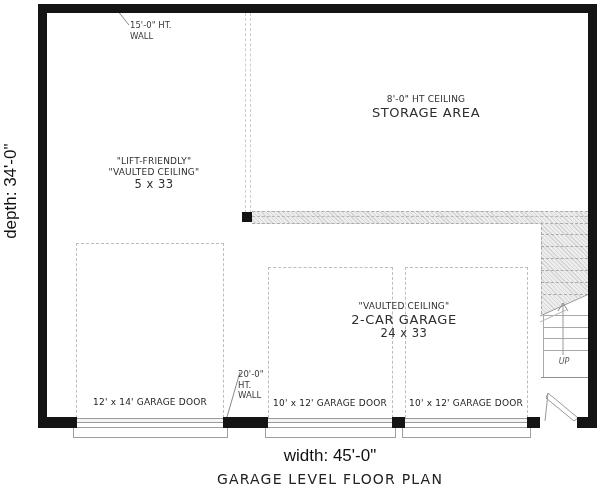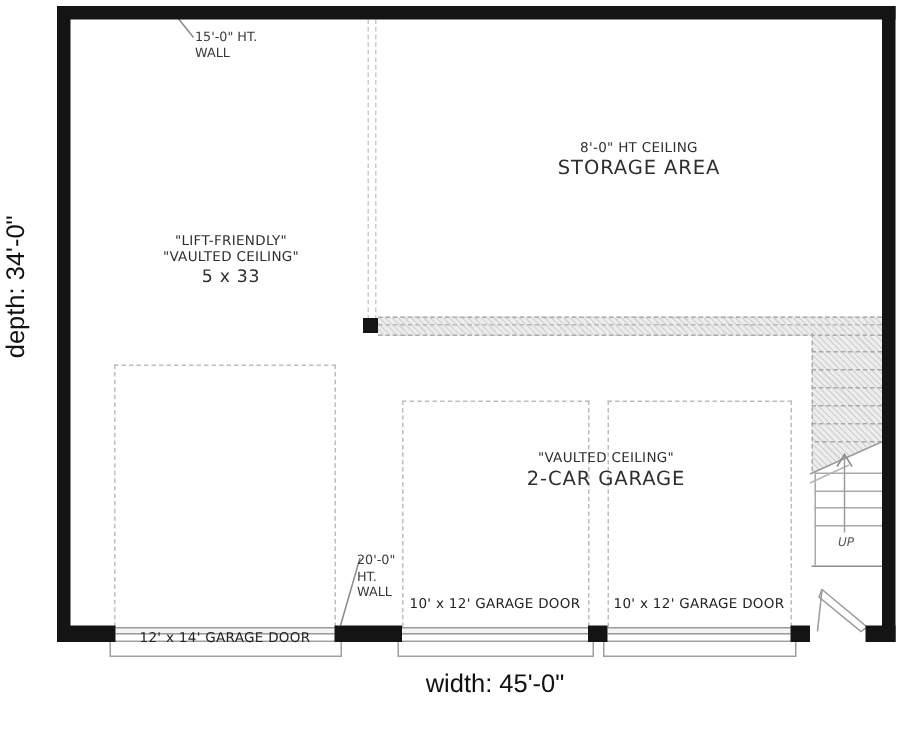--- a/index.html
+++ b/index.html
@@ -94,35 +94,37 @@
   </div>
 
   <div class="abs txt center arch" style="left:351px;top:94px;width:150px;">
     <div class="small-note">8'-0" HT CEILING</div>
     <div class="room-name">STORAGE AREA</div>
   </div>
 
   <div class="abs txt center arch" style="left:329px;top:301px;width:150px;">
     <div class="small-note">"VAULTED CEILING"</div>
     <div class="room-name">2-CAR GARAGE</div>
+    <div class="room-dims">24 x 33</div>
   </div>
 
-  <div class="abs txt center arch door-label" style="left:77px;top:397px;width:146px;margin-top:24px;">12' x 14' GARAGE DOOR</div>
+  <div class="abs txt center arch door-label" style="left:77px;top:397px;width:146px;">12' x 14' GARAGE DOOR</div>
   <div class="abs txt center arch door-label" style="left:268px;top:398px;width:124px;">10' x 12' GARAGE DOOR</div>
   <div class="abs txt center arch door-label" style="left:405px;top:398px;width:122px;">10' x 12' GARAGE DOOR</div>
 
   <div class="abs txt arch anno" style="left:130px;top:20px;">
     <div>15'-0" HT.</div>
     <div>WALL</div>
   </div>
   <div class="abs txt arch anno" style="left:238px;top:369px;">
     <div>20'-0"</div>
     <div>HT.</div>
     <div>WALL</div>
   </div>
 
   <div class="abs txt center arch" style="left:553px;top:357px;width:22px;font-size:8px;color:#555;font-style:italic;">UP</div>
 
   <div class="abs txt center dim-label" style="left:130px;top:446px;width:400px;">width: 45'-0"</div>
   <div class="abs txt center dim-label" style="left:-54px;top:181px;width:130px;transform:rotate(-90deg);">depth: 34'-0"</div>
 
+  <div class="abs txt center plan-title" style="left:130px;top:471px;width:400px;">GARAGE LEVEL FLOOR PLAN</div>
 
 </div>
 
 </body></html>

